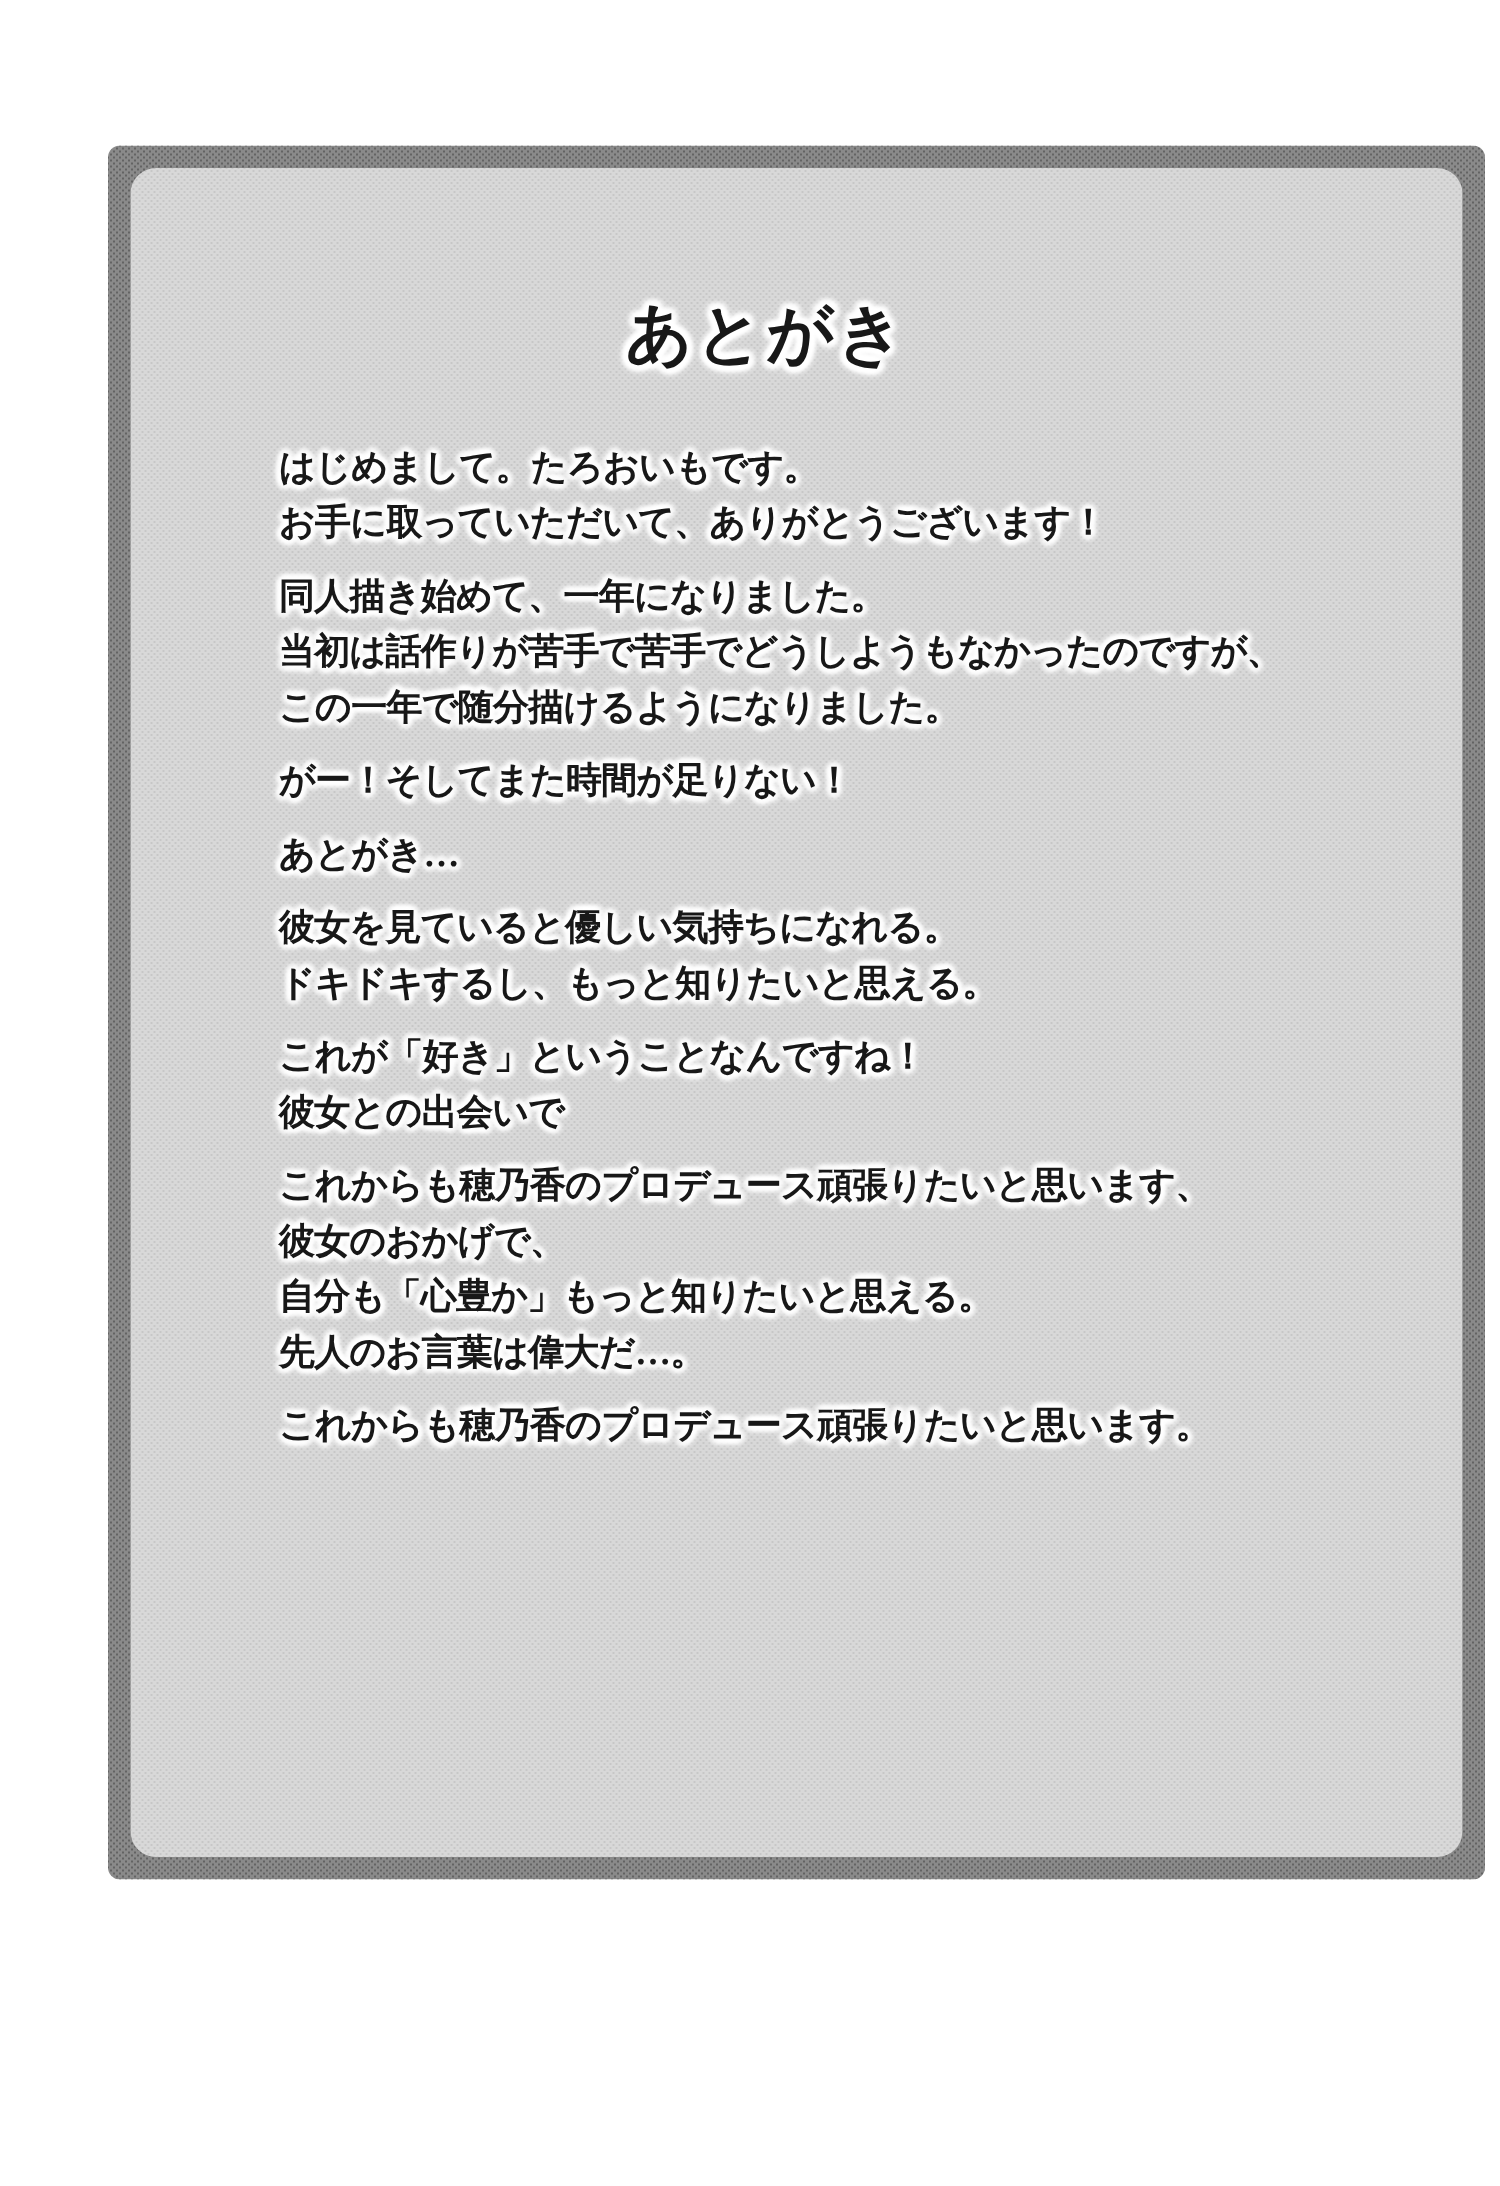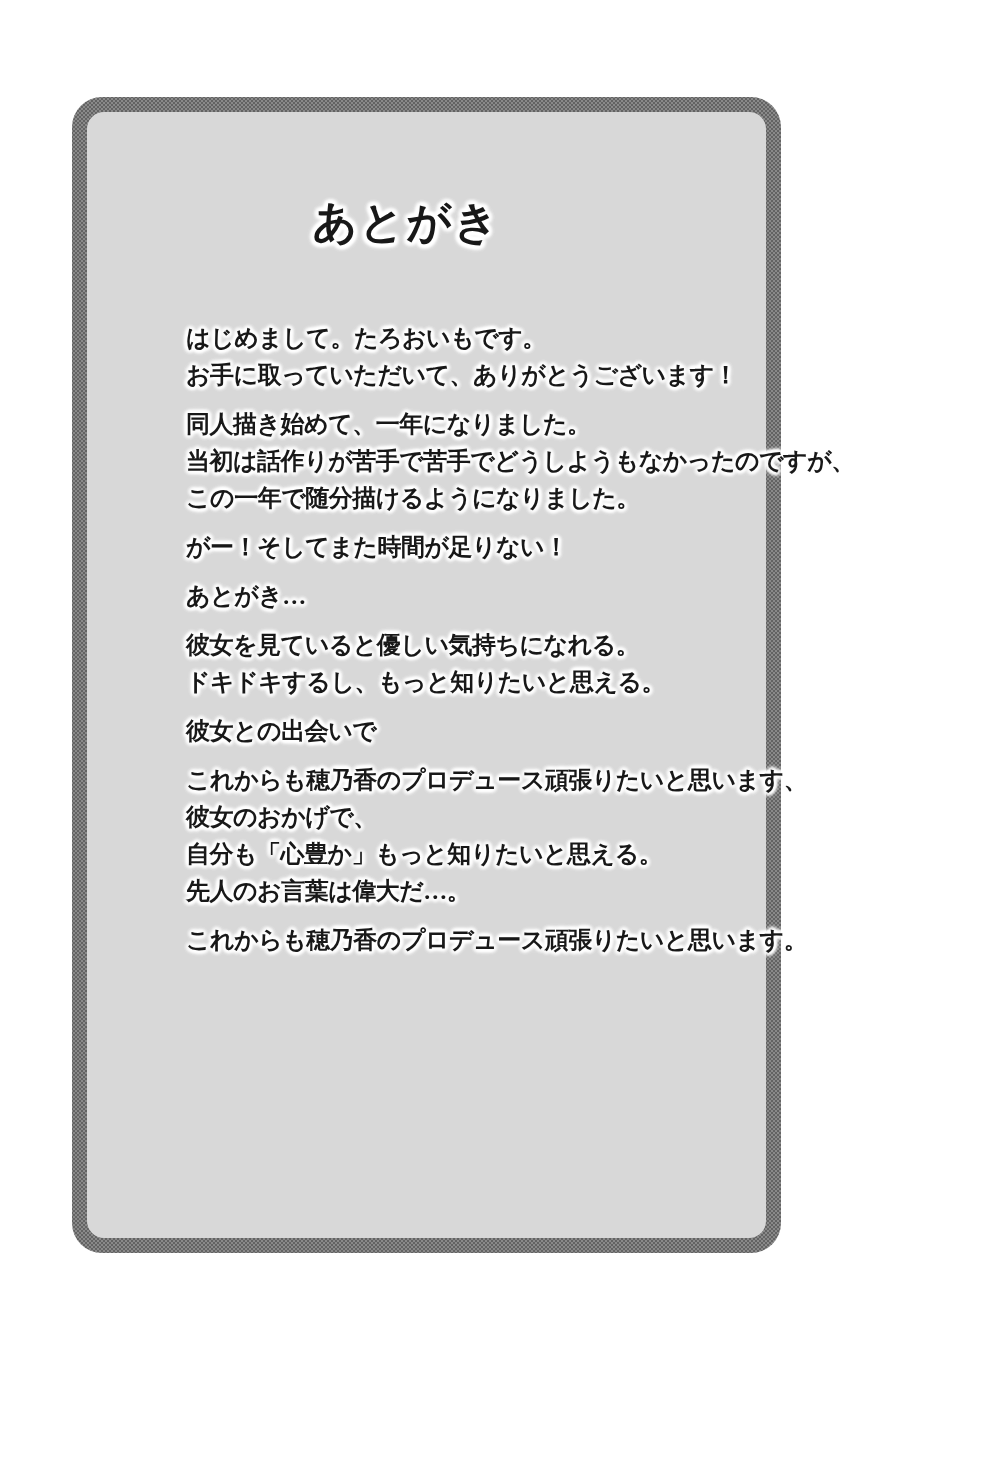--- a/index.html
+++ b/index.html
@@ -13,25 +13,25 @@
     height: 1457px;
     background: #ffffff;
     overflow: hidden;
     font-family: "Liberation Serif", "DejaVu Serif", serif;
   }
   
   .frame {
     position: absolute;
     left: 72px;
     top: 97px;
-    width: 709px;
+    width: 918px;
     height: 1156px;
     box-sizing: border-box;
     padding: 15px;
-    border-radius: 30px;
+    border-radius: 8px;
     background-color: #8a8a8a;
     background-image:
       radial-gradient(#636363 26%, transparent 27%),
       radial-gradient(#636363 26%, transparent 27%);
     background-size: 4px 4px;
     background-position: 0 0, 2px 2px;
   }
   
   .panel {
     width: 100%;
@@ -58,21 +58,21 @@
     text-align: center;
     color: #181818;
     text-shadow:
       -3px -3px 3px #ffffff,  3px -3px 3px #ffffff,
       -3px  3px 3px #ffffff,  3px  3px 3px #ffffff,
        0   -4px 3px #ffffff,  0    4px 3px #ffffff,
       -4px  0   3px #ffffff,  4px  0   3px #ffffff,
        0    0   9px #ffffff,  0    0   9px #ffffff;
   }
   .text-block {
-    margin-top: 74px;
+    margin-top: 48px;
   }
   .para {
     margin: 0 0 12px 0;
   }
   .line {
     display: block;
     font-size: 24px;
     line-height: 37px;
     letter-spacing: -0.5px;
     font-weight: bold;
@@ -115,20 +115,21 @@
         <p class="para">
           <span class="line">あとがき…</span>
         </p>
 
         <p class="para">
           <span class="line">彼女を見ていると優しい気持ちになれる。</span>
           <span class="line">ドキドキするし、もっと知りたいと思える。</span>
         </p>
 
         <p class="para">
+          <span class="line">これが「好き」ということなんですね！</span>
           <span class="line">彼女との出会いで</span>
         </p>
 
         <p class="para">
           <span class="line">これからも穂乃香のプロデュース頑張りたいと思います、</span>
           <span class="line">彼女のおかげで、</span>
           <span class="line">自分も「心豊か」もっと知りたいと思える。</span>
           <span class="line">先人のお言葉は偉大だ…。</span>
         </p>
 

